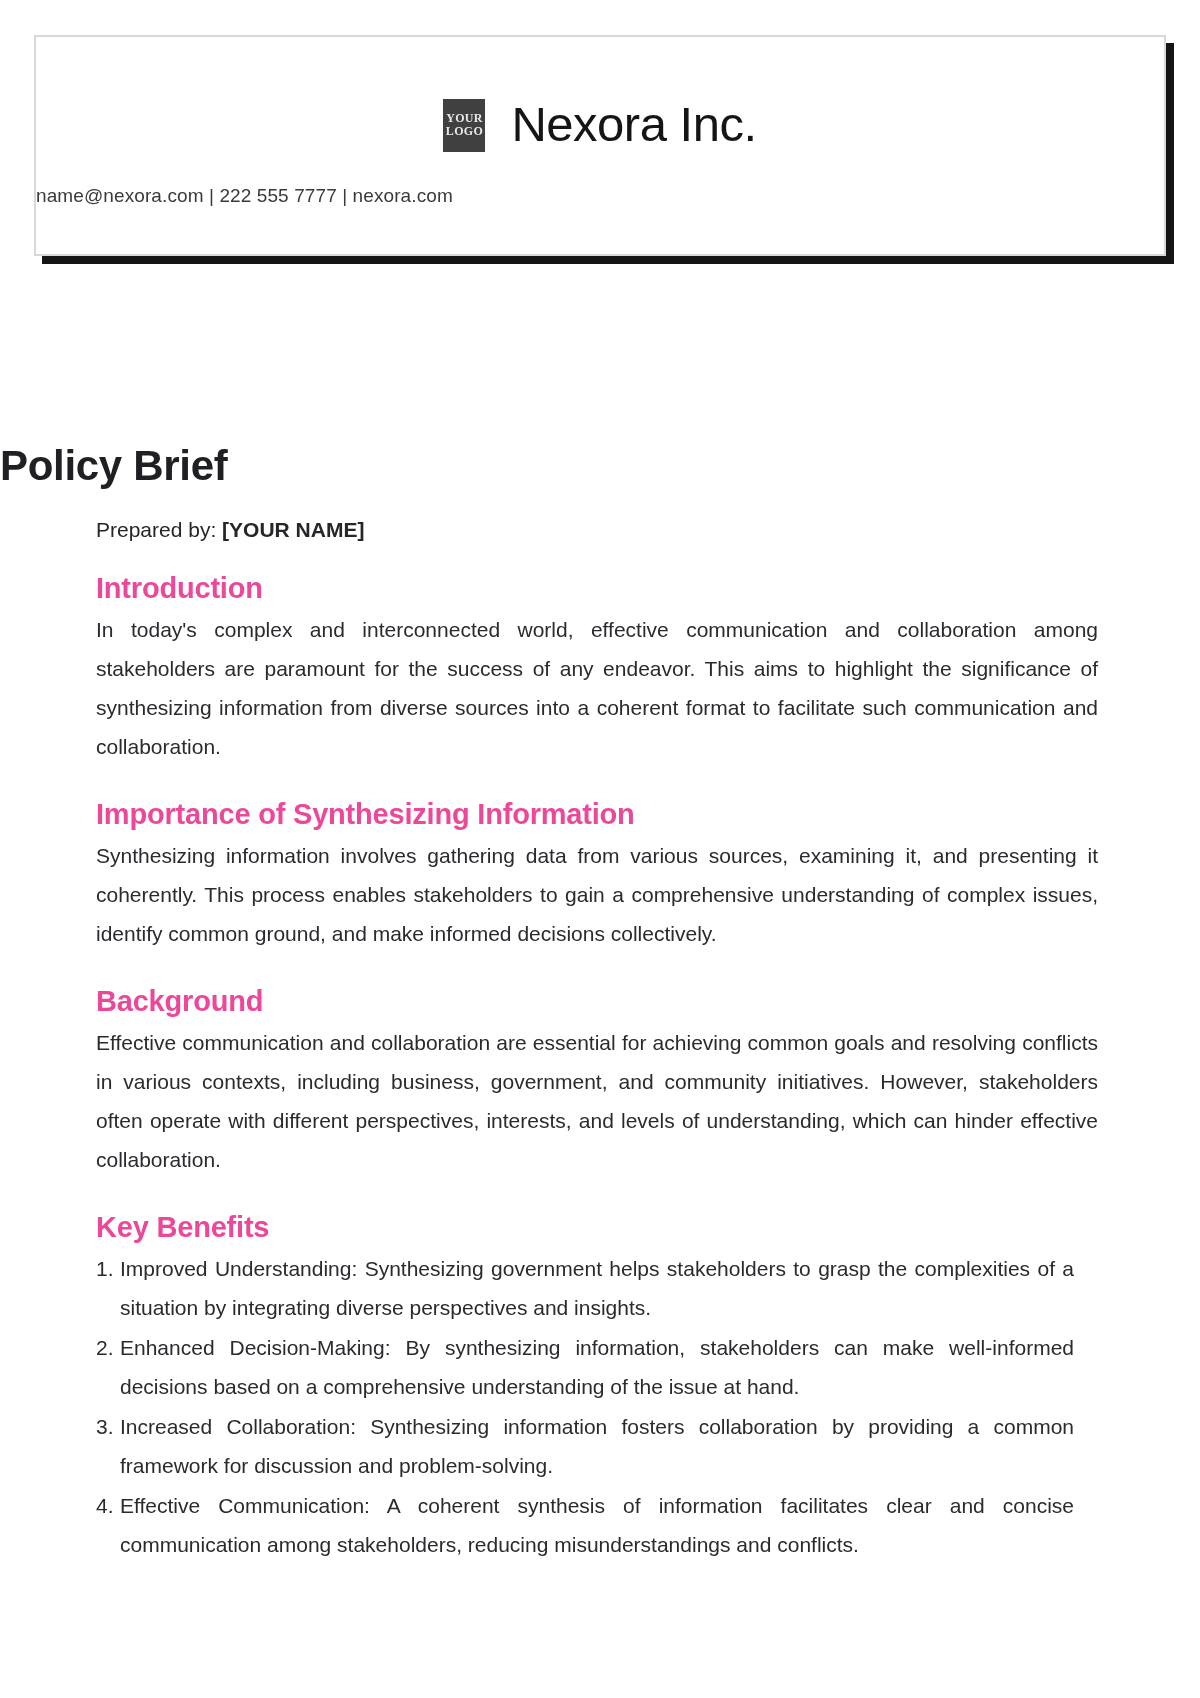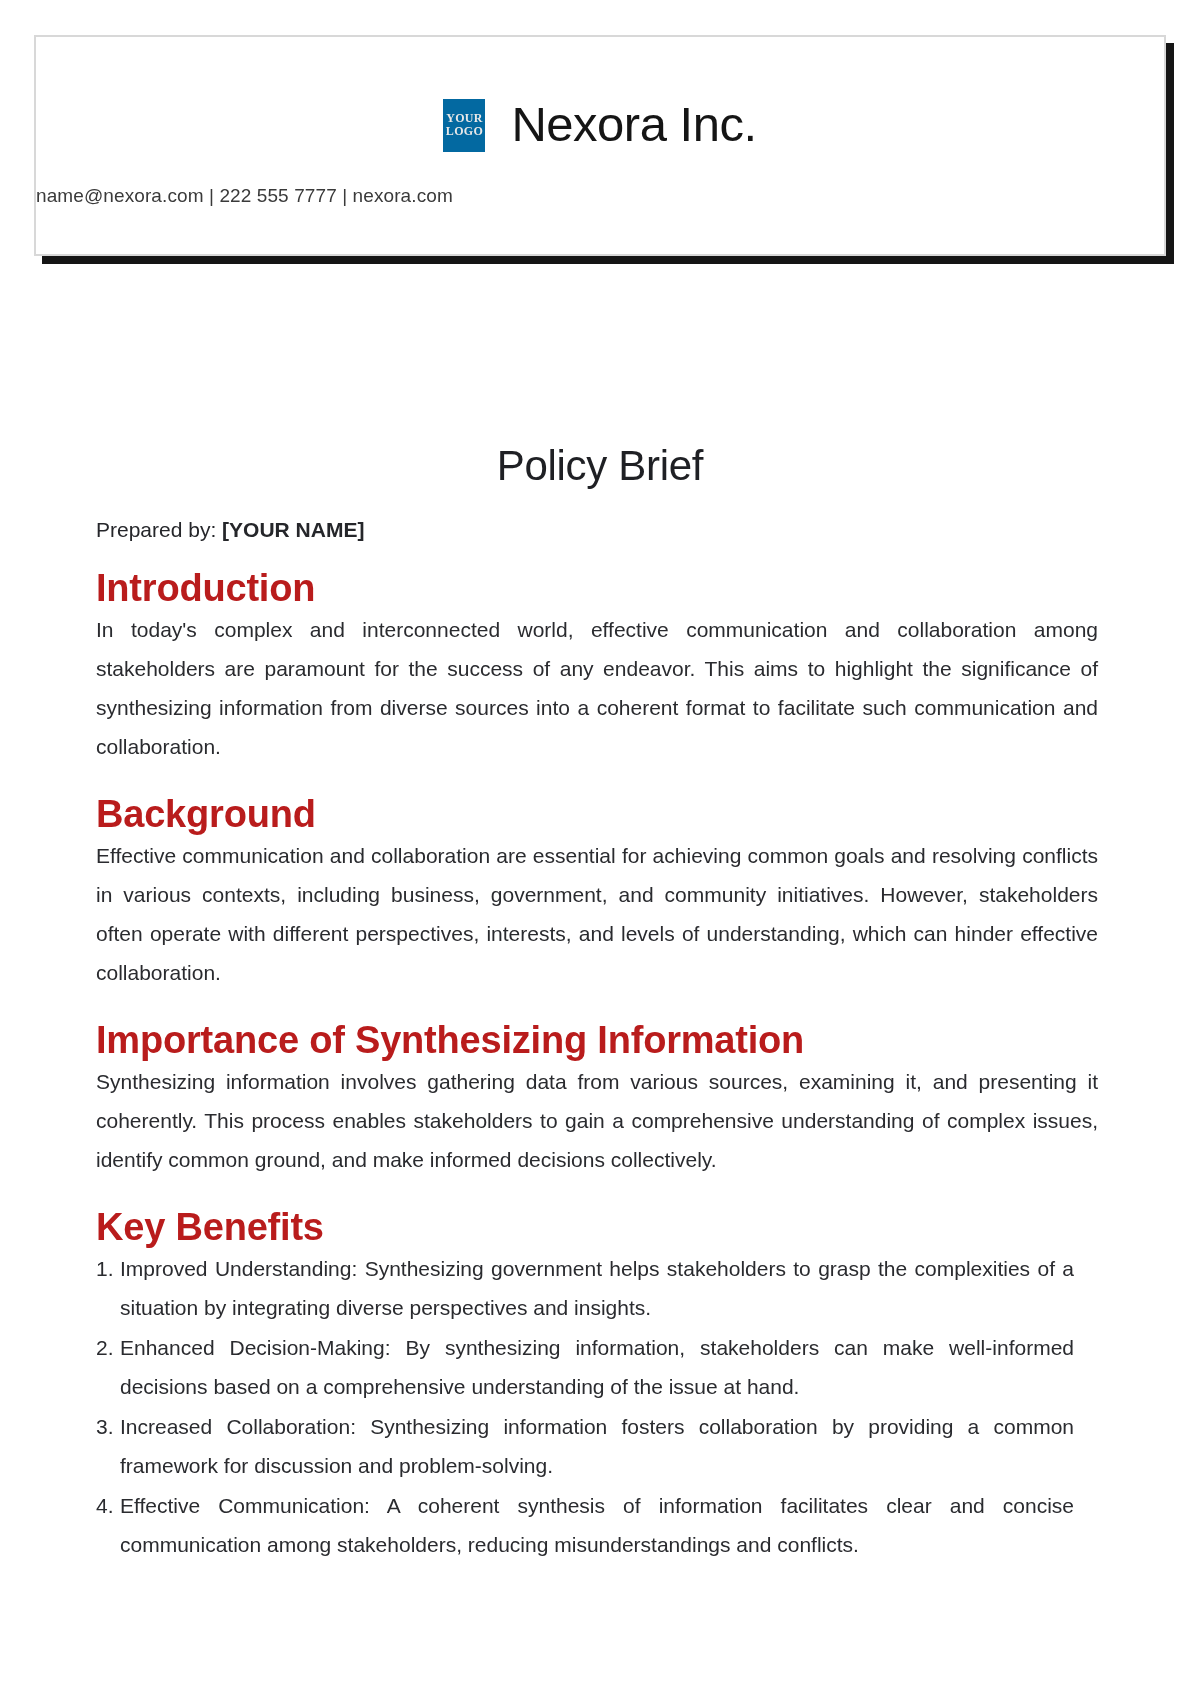--- a/index.html
+++ b/index.html
@@ -38,21 +38,21 @@
       right: 0;
       top: 61px;
       display: flex;
       justify-content: center;
       align-items: center;
       gap: 26px;
     }
     .logo-box {
       width: 42px;
       height: 53px;
-      background: #0369a1;
+      background: #404040;
       display: flex;
       flex-direction: column;
       align-items: center;
       justify-content: center;
       color: #e8e8e8;
       font-family: "Liberation Serif", serif;
       font-size: 12px;
       line-height: 13px;
       letter-spacing: 0.3px;
       font-weight: bold;
@@ -74,44 +74,43 @@
       font-size: 19px;
       color: #3a3a3a;
       letter-spacing: 0.1px;
     }
     
     .doc-title {
       position: absolute;
       left: 0;
       right: 0;
       top: 442px;
-      text-align: center;
       font-size: 42px;
-      font-weight: normal;
+      font-weight: bold;
       color: #1f2024;
       letter-spacing: -0.3px;
     }
     .prepared-by {
       position: absolute;
       left: 96px;
       top: 518px;
       font-size: 21px;
       color: #25262a;
     }
     .prepared-by .name { font-weight: bold; }
     .content {
       position: absolute;
       left: 96px;
       top: 570px;
       width: 1002px;
     }
     .section-heading {
-      font-size: 38px;
+      font-size: 29px;
       font-weight: bold;
-      color: #b91c1c;
+      color: #ec4899;
       letter-spacing: -0.2px;
       line-height: 36px;
     }
     .section-body {
       font-size: 21px;
       line-height: 39px;
       color: #2a2b2f;
       text-align: justify;
       margin-top: 4px;
     }
@@ -158,26 +157,26 @@
   <span>Prepared by:</span>
   <span class="name">[YOUR NAME]</span>
 </div>
 
 <div class="content">
   <div class="section">
     <h2 class="section-heading">Introduction</h2>
     <p class="section-body">In today's complex and interconnected world, effective communication and collaboration among stakeholders are paramount for the success of any endeavor. This aims to highlight the significance of synthesizing information from diverse sources into a coherent format to facilitate such communication and collaboration.</p>
   </div>
   <div class="section">
+    <h2 class="section-heading">Importance of Synthesizing Information</h2>
+    <p class="section-body">Synthesizing information involves gathering data from various sources, examining it, and presenting it coherently. This process enables stakeholders to gain a comprehensive understanding of complex issues, identify common ground, and make informed decisions collectively.</p>
+  </div>
+  <div class="section">
     <h2 class="section-heading">Background</h2>
     <p class="section-body">Effective communication and collaboration are essential for achieving common goals and resolving conflicts in various contexts, including business, government, and community initiatives. However, stakeholders often operate with different perspectives, interests, and levels of understanding, which can hinder effective collaboration.</p>
-  </div>
-  <div class="section">
-    <h2 class="section-heading">Importance of Synthesizing Information</h2>
-    <p class="section-body">Synthesizing information involves gathering data from various sources, examining it, and presenting it coherently. This process enables stakeholders to gain a comprehensive understanding of complex issues, identify common ground, and make informed decisions collectively.</p>
   </div>
   <div class="section">
     <h2 class="section-heading">Key Benefits</h2>
     <ol class="benefits-list">
       <li class="benefit-item">
         <span class="benefit-num">1.</span>
         <span class="benefit-text">Improved Understanding: Synthesizing government helps stakeholders to grasp the complexities of a situation by integrating diverse perspectives and insights.</span>
       </li>
       <li class="benefit-item">
         <span class="benefit-num">2.</span>

